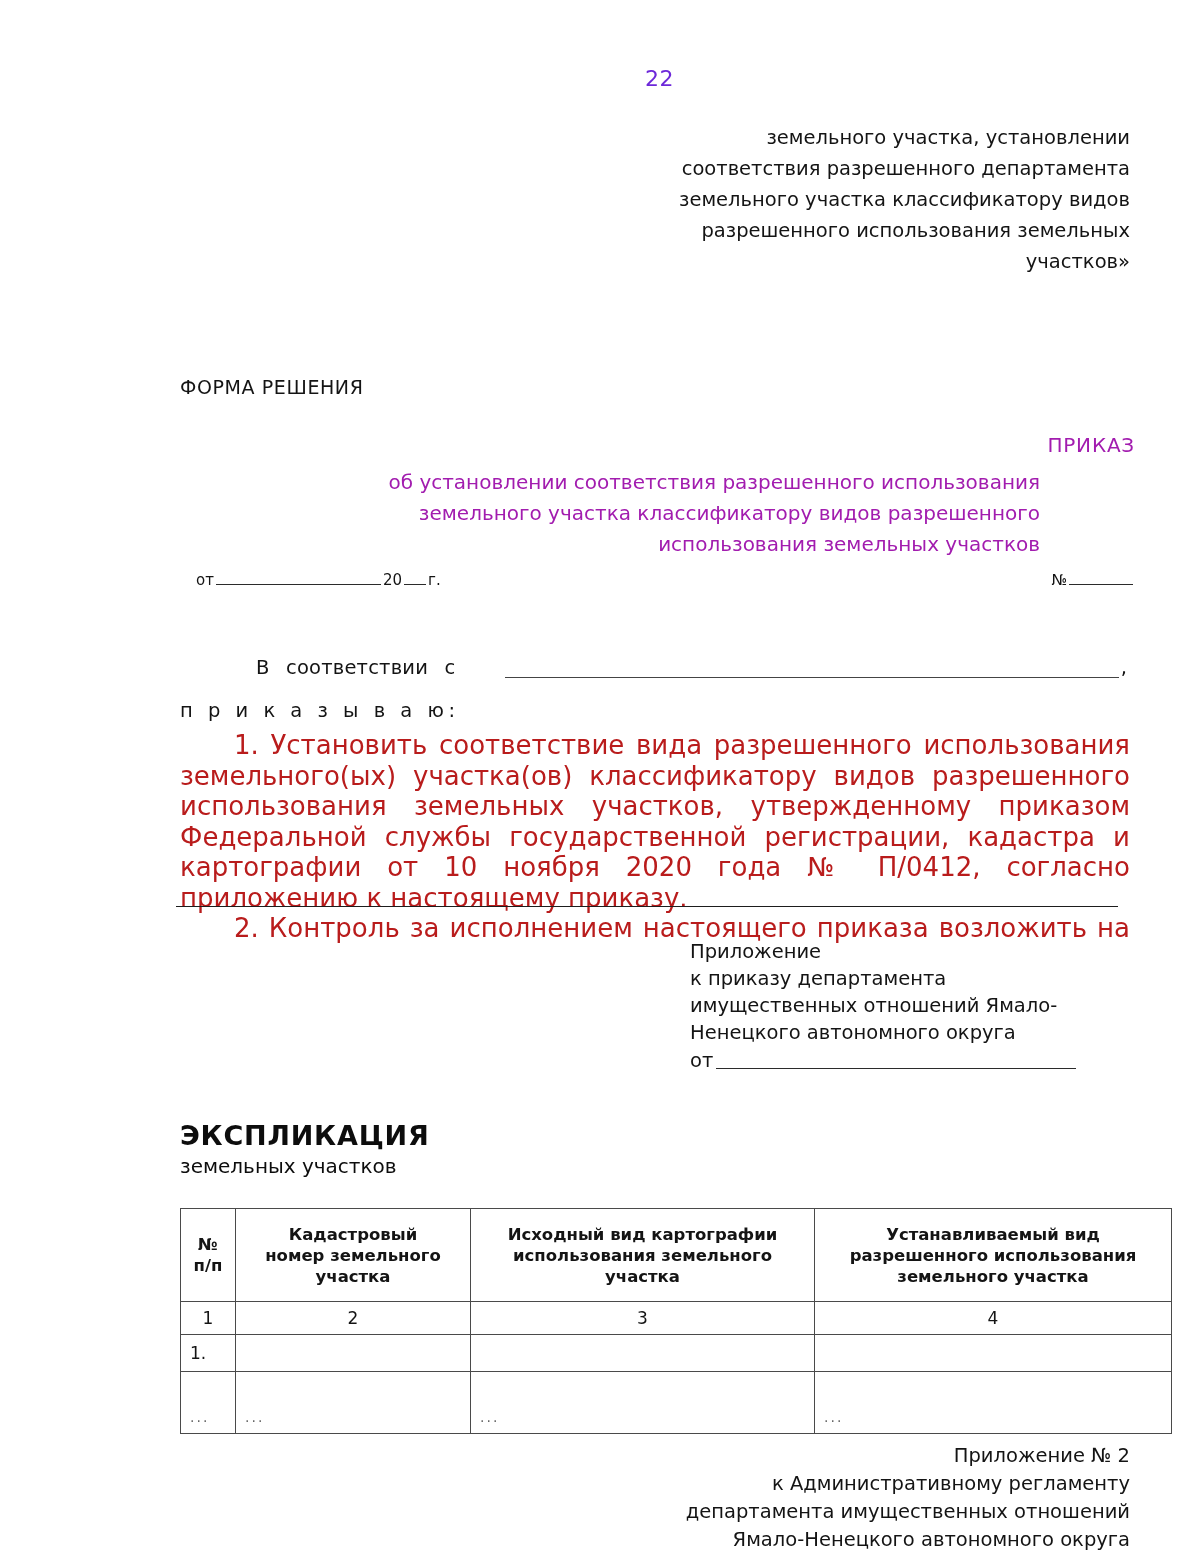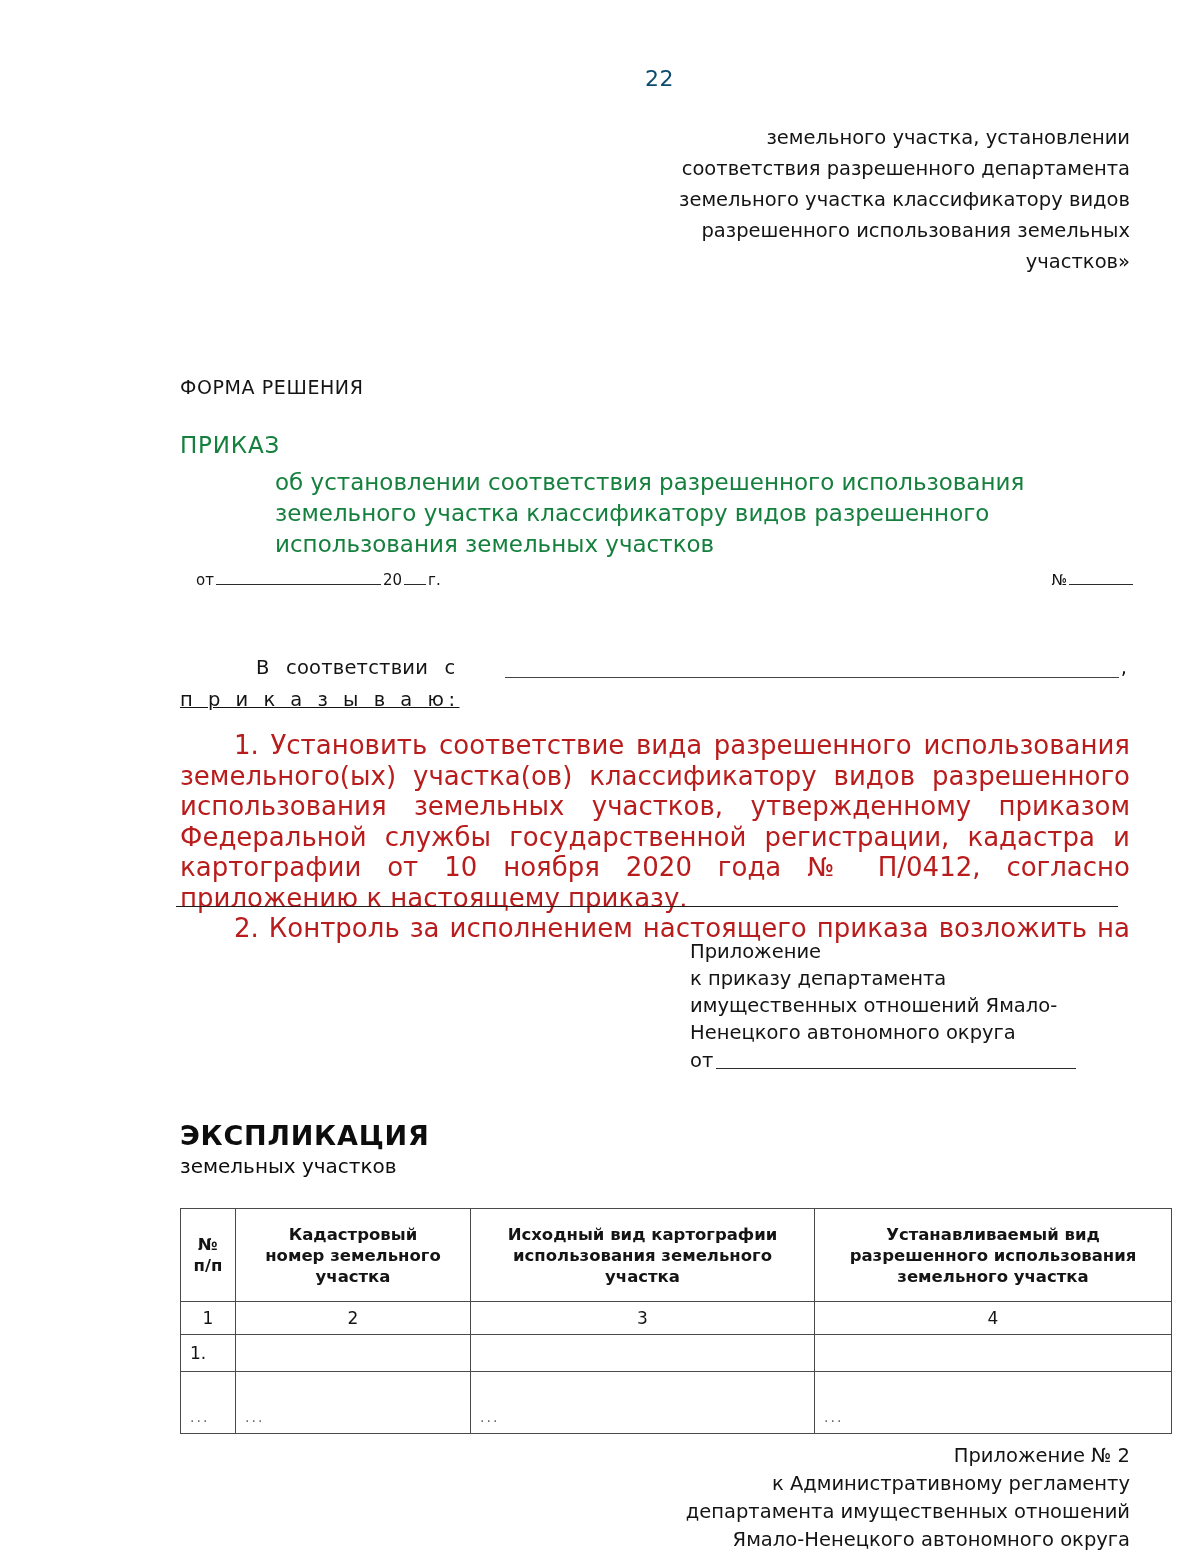--- a/index.html
+++ b/index.html
@@ -17,21 +17,21 @@
     height: 1557px;
     background: #ffffff;
     overflow: hidden;
   }
   .page-number {
     position: absolute;
     top: 66px;
     left: 645px;
     font-size: 22px;
     letter-spacing: 0.5px;
-    color: #0c4a6e;
+    color: #6d28d9;
   }
 
   
   .quote-block {
     position: absolute;
     top: 122px;
     left: 640px;
     width: 490px;
     text-align: right;
     font-size: 19.5px;
@@ -49,24 +49,24 @@
     font-size: 19px;
     letter-spacing: 0.6px;
     color: #141414;
     margin-top: 8px;
   }
   .order-title {
     position: absolute;
     top: 430px;
     left: 180px;
     width: 955px;
-    text-align: left;
-    font-size: 23px;
+    text-align: right;
+    font-size: 20px;
     line-height: 31px;
-    color: #15803d;
+    color: #a21caf;
   }
   .order-title .kicker {
     letter-spacing: 0.8px;
     display: block;
     margin-bottom: 6px;
   }
   .order-title .sub {
     display: block;
     padding: 0 95px;
   }
@@ -132,23 +132,22 @@
     right: 16px;
     bottom: 5px;
     border-bottom: 1.4px solid #444444;
   }
   .accord-comma {
     position: absolute;
     right: 8px;
     top: 0;
   }
   .accord-line2 {
-    margin-top: 1px;
+    margin-top: 12px;
     letter-spacing: 4.5px;
-    text-decoration: underline;
   }
 
   
   .body-paras {
     position: absolute;
     top: 730px;
     left: 180px;
     width: 950px;
     font-size: 26px;
     line-height: 30.5px;

